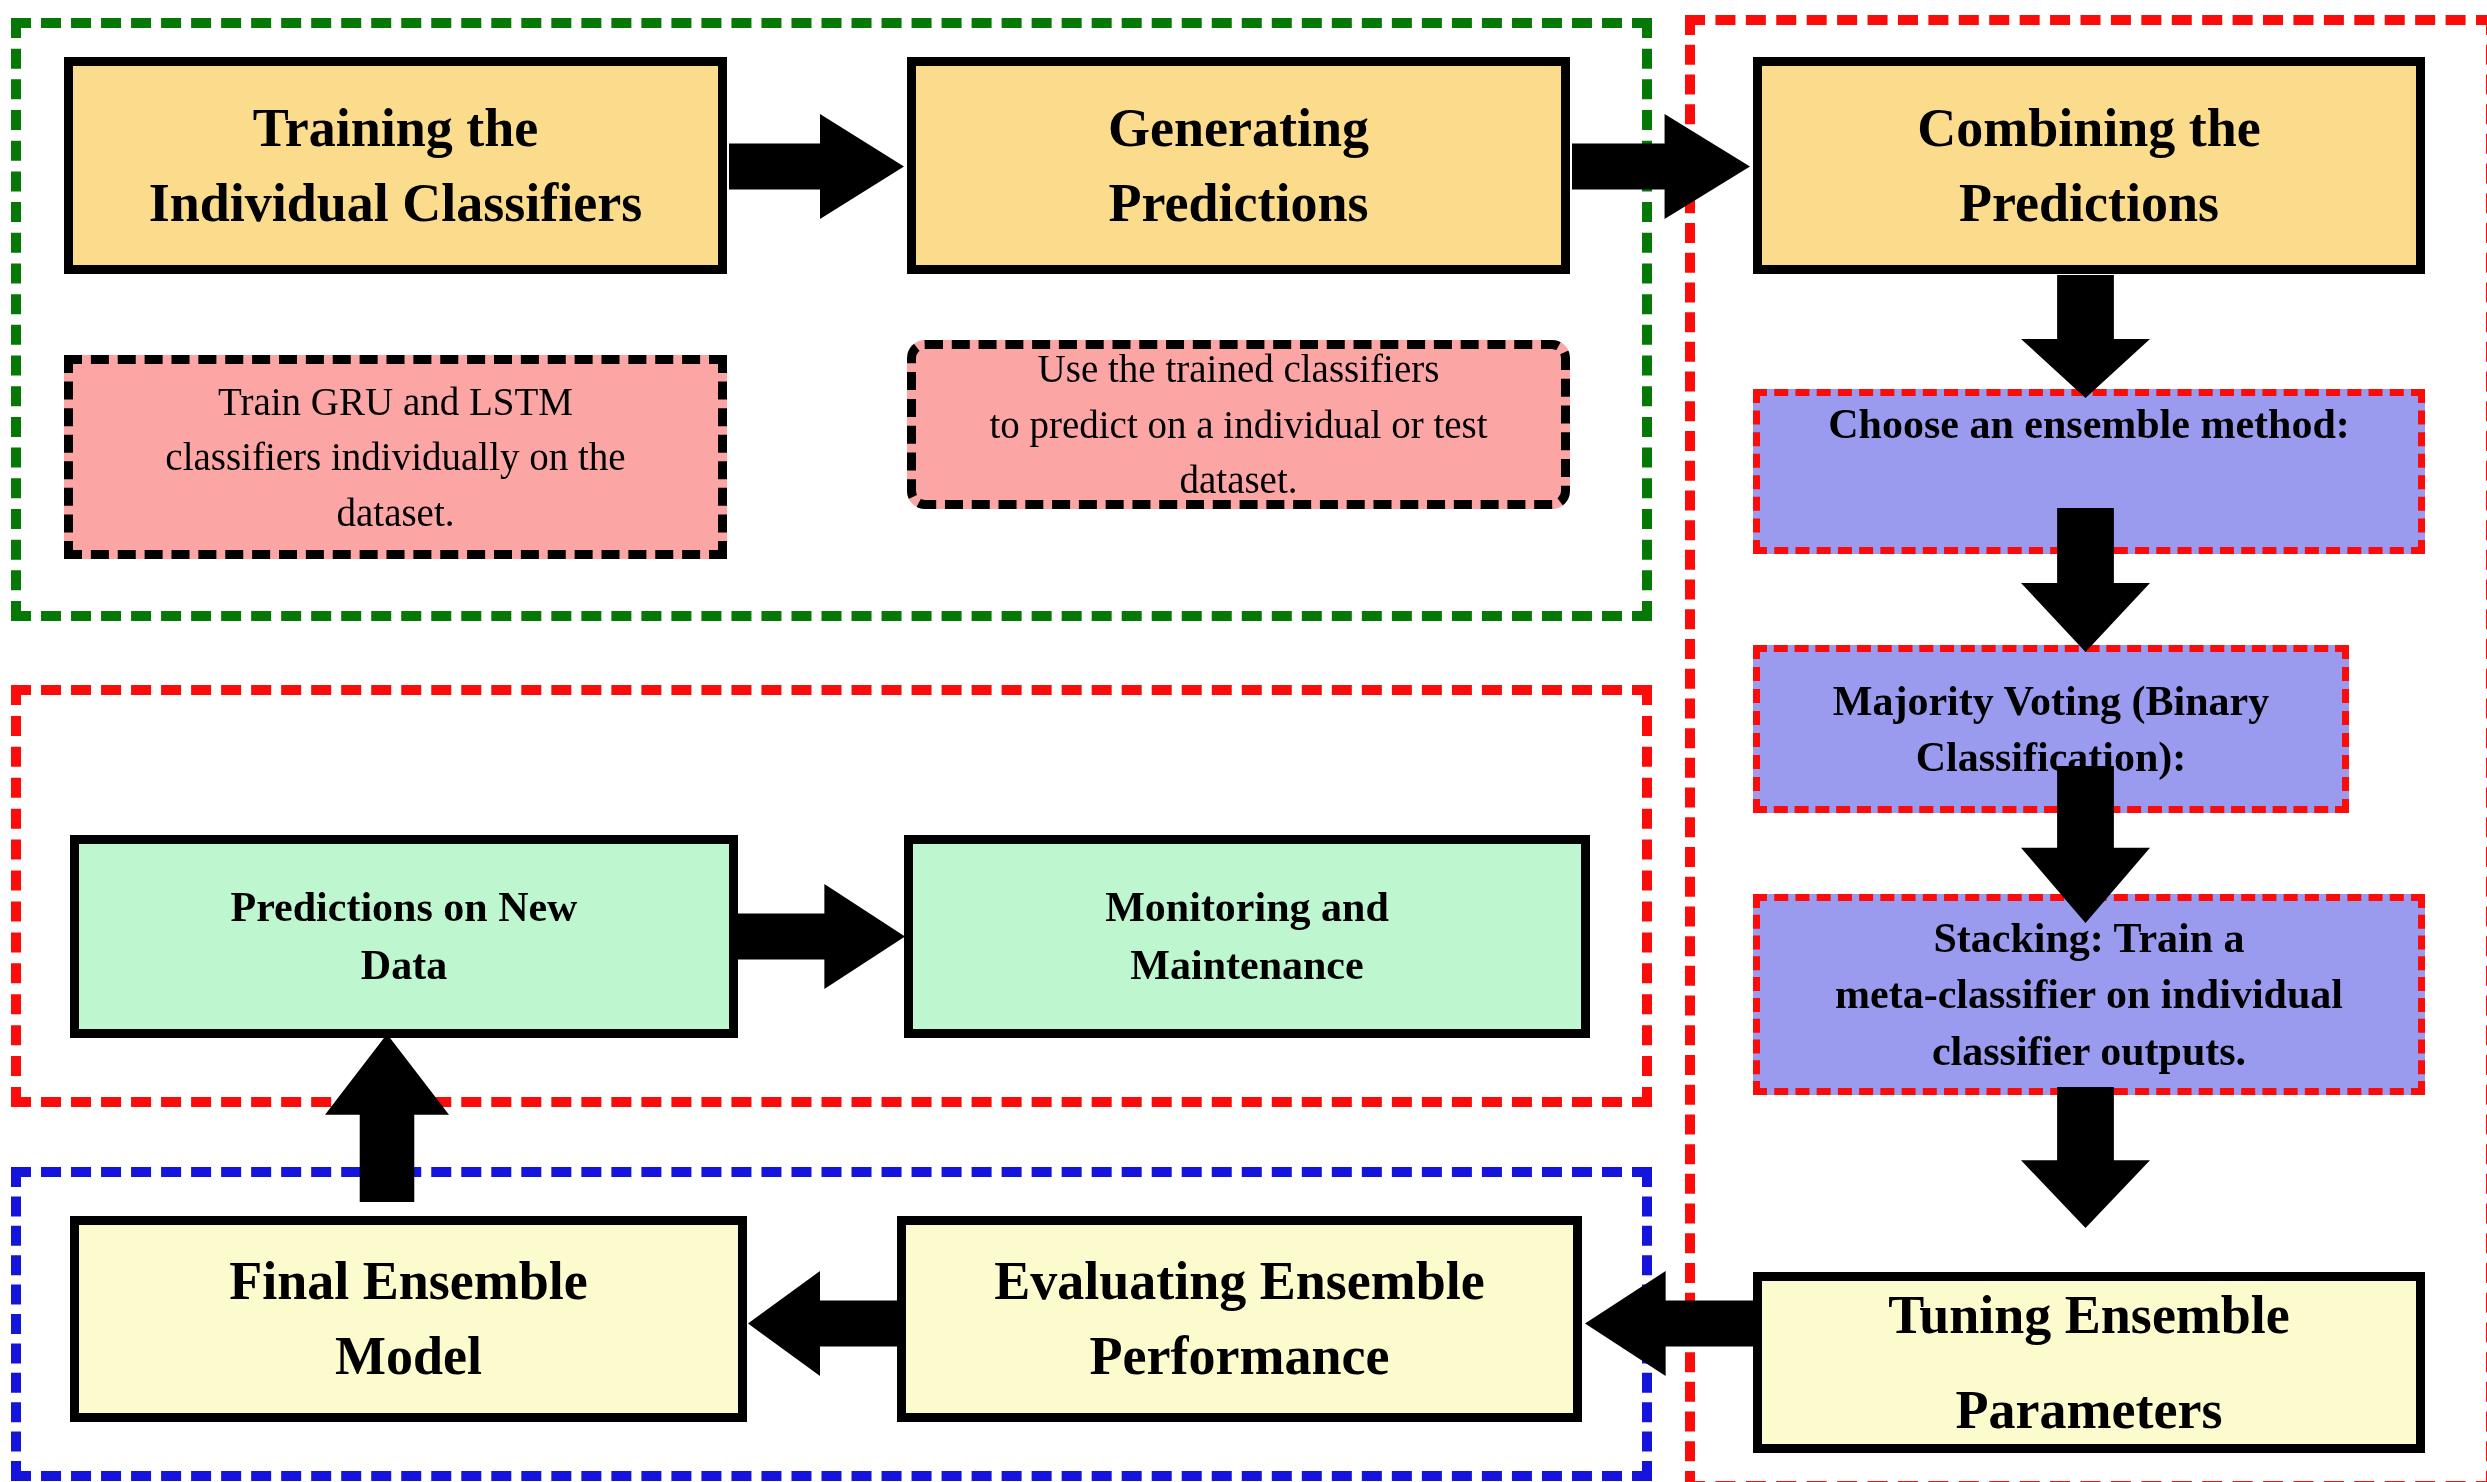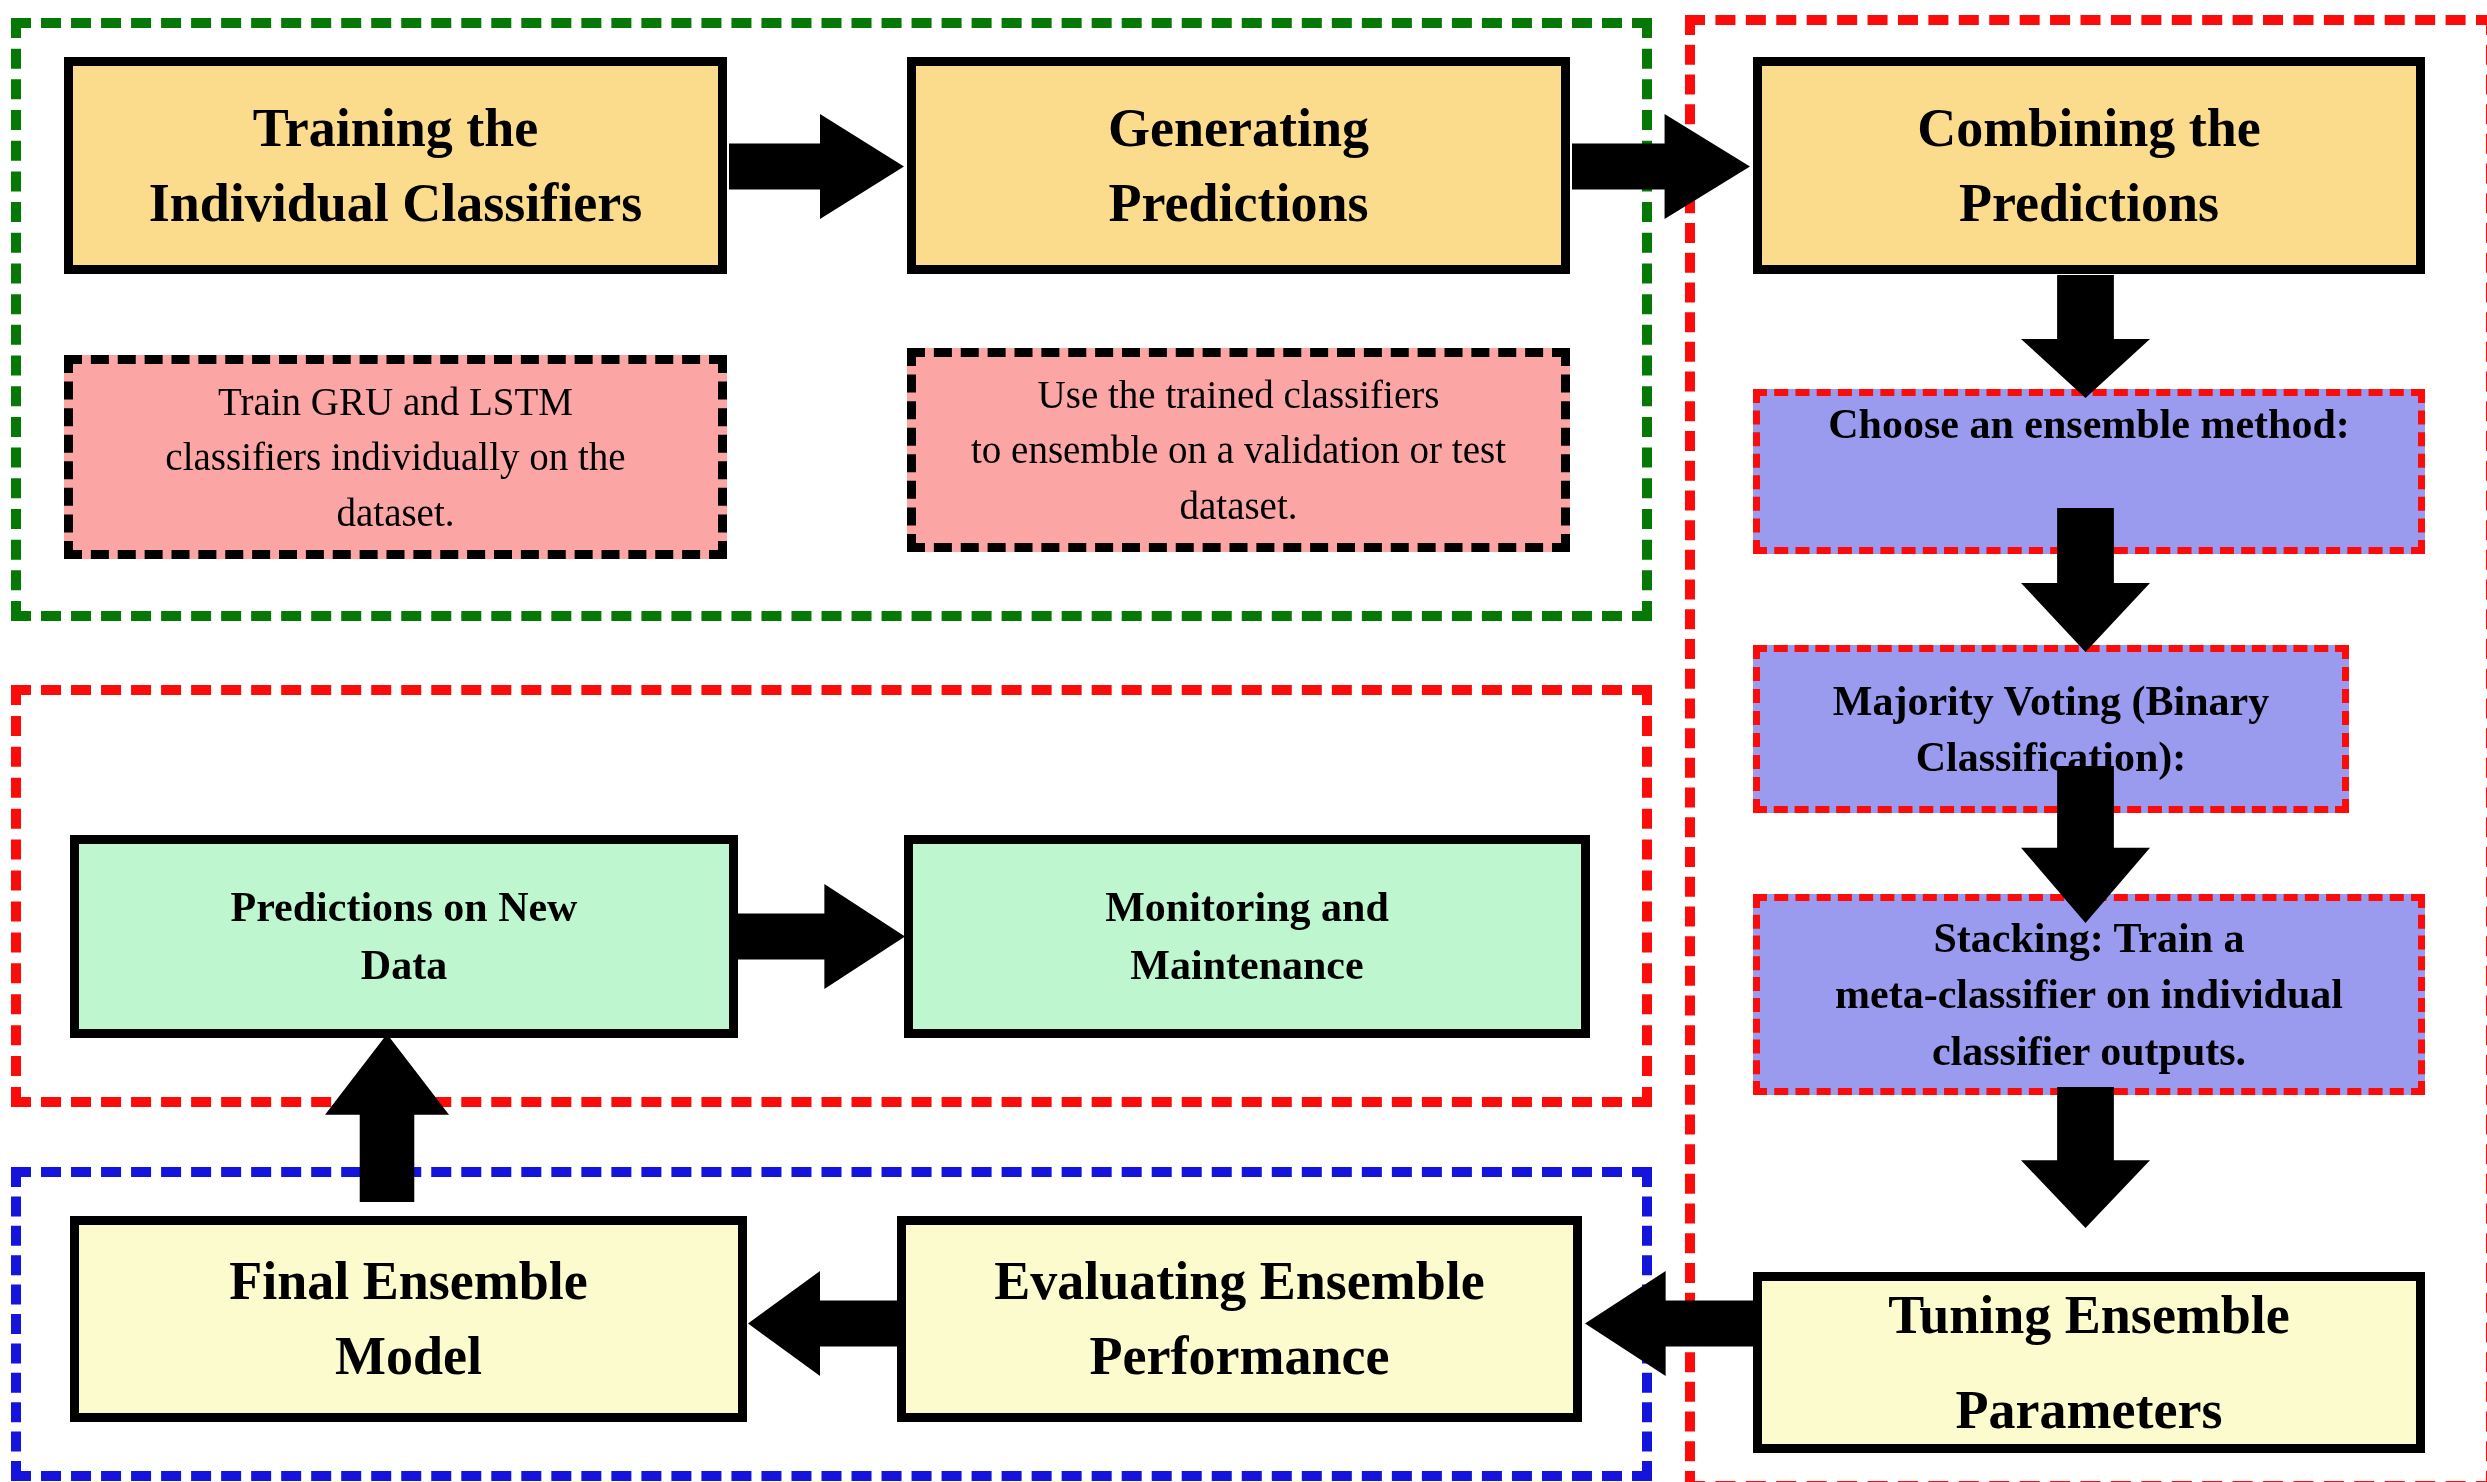--- a/index.html
+++ b/index.html
@@ -27,21 +27,21 @@
   .stage{background:#FBDC8C;border:9px solid #000;font-weight:bold;font-size:54px;line-height:1.38;}
   .outcome{background:#BDF6CF;border:9px solid #000;font-weight:bold;font-size:42px;line-height:1.38;}
   .final{background:#FCFBCD;border:9px solid #000;font-weight:bold;font-size:54px;line-height:1.38;}
   .note{background:#fca5a5;border:9px dashed #000;font-weight:400;font-size:39px;line-height:1.42;}
   .method{background:#9A9AEE;border:7.4px dashed #FB0C0A;font-weight:bold;font-size:42px;line-height:1.34;}
 
   #box-training   {left:64px;  top:57px;   width:663px; height:217px;}
   #box-generating {left:907px;top:57px;   width:663px; height:217px;}
   #box-combining  {left:1753px;top:57px;   width:672px; height:217px;}
   #note-training  {left:64px;  top:355px;  width:663px; height:204px;}
-  #note-generating{left:907px;top:348px;  width:663px; height:204px;}
+  #note-generating{left:907px;top:340px;  width:663px; height:169px;border-radius:18px;}
   #box-choose     {left:1753px;top:389px;  width:672px; height:165px;justify-content:flex-start;}
   #box-voting     {left:1753px;top:645px;  width:596px; height:168px;}
   #box-stacking   {left:1753px;top:894px; width:672px; height:201px;align-items:center;}
   #box-tuning     {left:1753px;top:1272px; width:672px; height:181px;gap:20px;}
   #box-predictions{left:70px;  top:835px; width:668px; height:203px;}
   #box-monitoring {left:904px;top:835px; width:686px; height:203px;}
   #box-finalmodel {left:70px;  top:1216px; width:677px; height:206px;align-items:flex-end;}
   #box-evaluating {left:897px;top:1216px; width:685px; height:206px;}
 
   .line{display:block;width:100%;}
@@ -87,21 +87,21 @@
     <span class="line">Predictions</span>
   </div>
 
   <div class="box note" id="note-training">
     <span class="line">Train GRU and LSTM</span>
     <span class="line">classifiers individually on the</span>
     <span class="line">dataset.</span>
   </div>
   <div class="box note" id="note-generating">
     <span class="line">Use the trained classifiers</span>
-    <span class="line">to ensemble on a validation or test</span>
+    <span class="line">to predict on a individual or test</span>
     <span class="line">dataset.</span>
   </div>
 
   <div class="box method" id="box-choose">
     <span class="line">Choose an ensemble method:</span>
   </div>
   <div class="box method" id="box-voting">
     <span class="line">Majority Voting (Binary</span>
     <span class="line">Classification):</span>
   </div>

